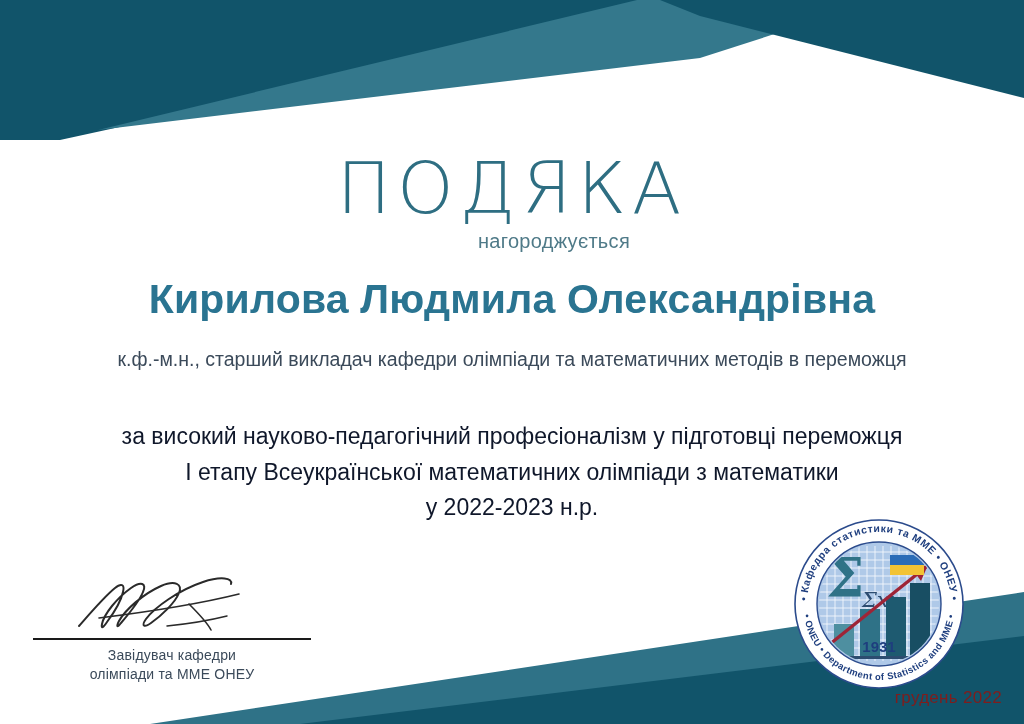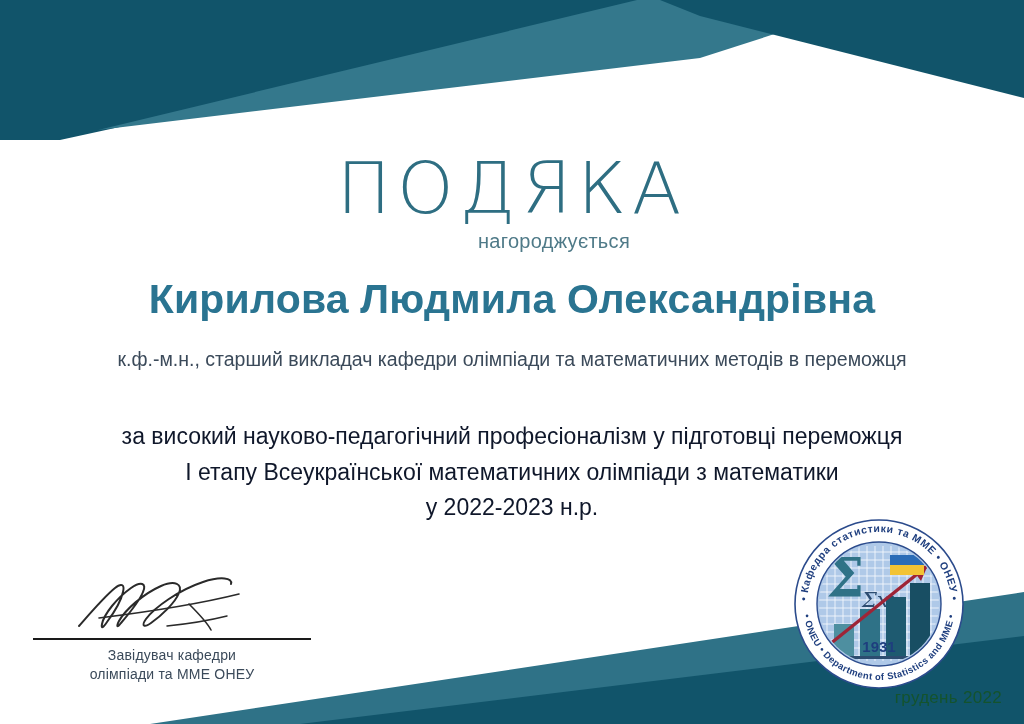--- a/index.html
+++ b/index.html
@@ -133,21 +133,21 @@
     height:186px;
     z-index:7;
   }
 
   
   .date {
     position:absolute;
     right:22px;
     bottom:16px;
     font-size:17px;
-    color:#14532d;
+    color:#7f1d1d;
     letter-spacing:0.3px;
     z-index:8;
   }
 </style>
 </head>
 <body>
 
 <div class="certificate">
 
   <svg class="deco-layer" viewBox="0 0 1024 724" preserveAspectRatio="none">

